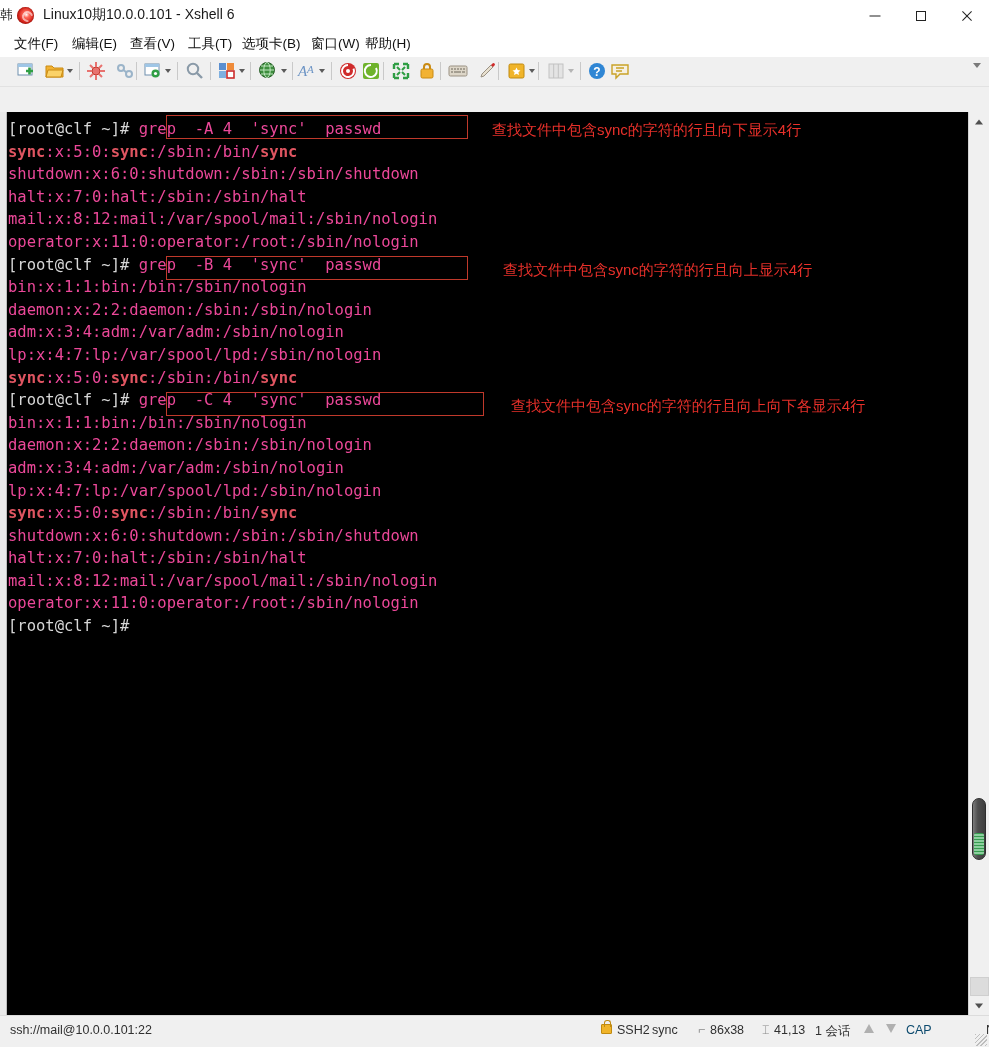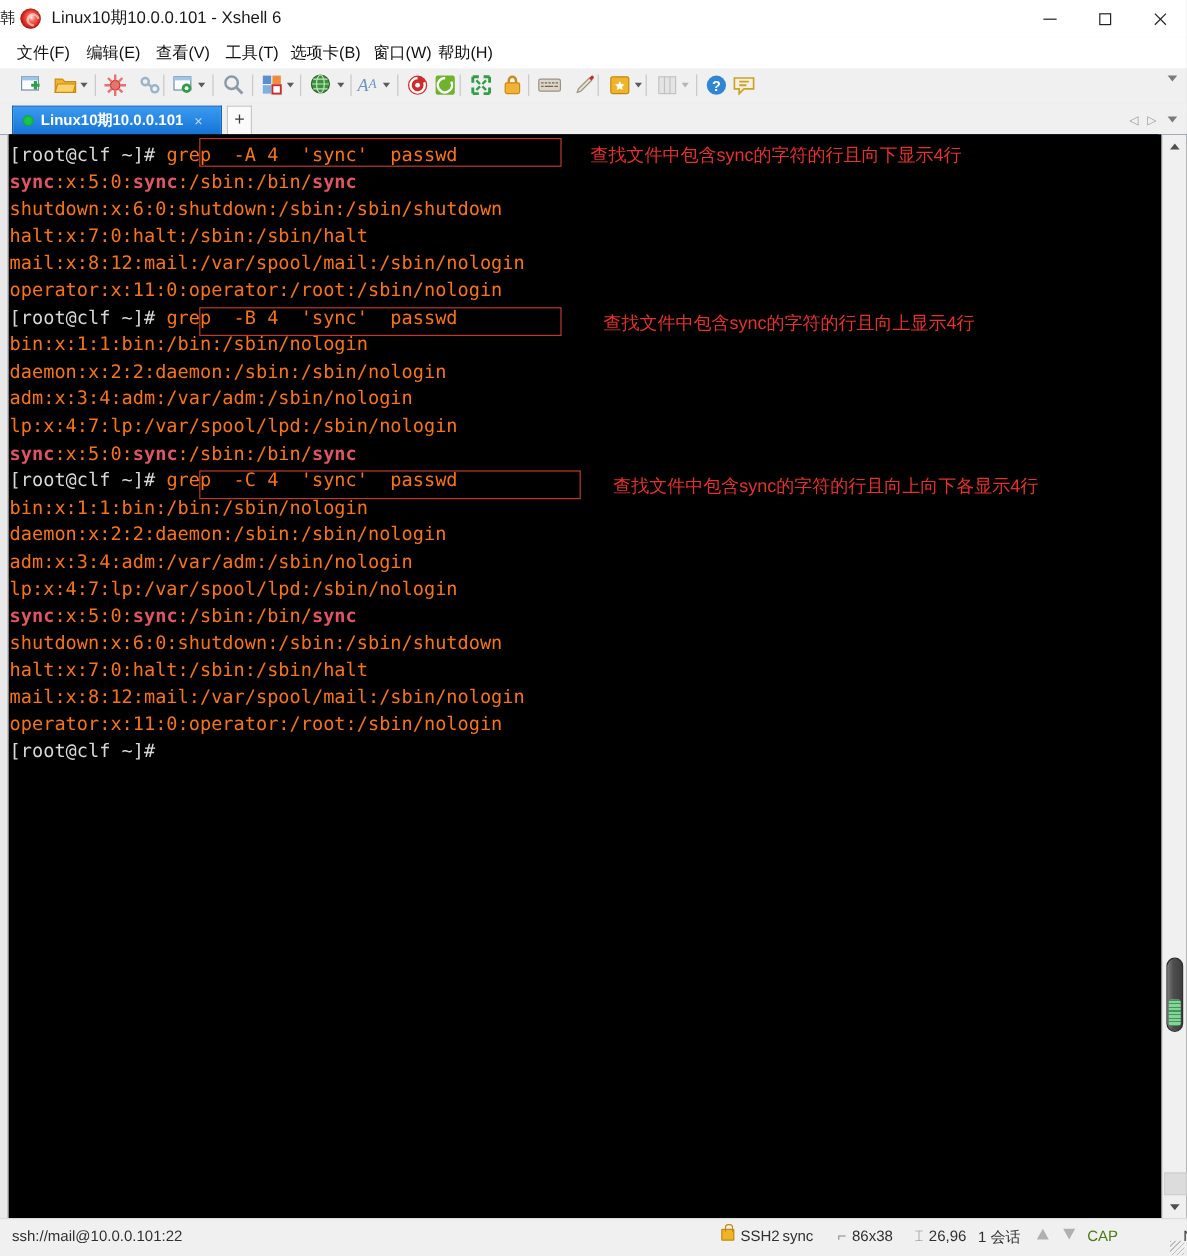--- a/index.html
+++ b/index.html
@@ -57,21 +57,21 @@
   .tabcaret{position:absolute;right:8px;top:11px;width:0;height:0;border-left:4px solid transparent;border-right:4px solid transparent;border-top:5px solid #7a7a7a;}
 
   
   .termwrap{position:absolute;left:0;top:112px;width:989px;height:903px;background:#000;}
   .leftrail{position:absolute;left:0;top:0;width:7px;height:903px;background:#e9e9e9;border-right:1px solid #bdbdbd;box-sizing:border-box;}
   .term{position:absolute;left:8px;top:0;width:957px;height:903px;background:#000000;
     font-family:"DejaVu Sans Mono","Liberation Mono",monospace;font-size:15.5px;line-height:22.6px;
     color:#cfcfcf;padding-top:6px;box-sizing:border-box;white-space:pre;overflow:hidden;}
   .term .row{position:relative;height:22.6px;white-space:pre;}
   .c-prompt{color:#d7d7d7;}
-  .c-white{color:#f97316;}
+  .c-white{color:#ec4899;}
   .c-bred{color:#e05561;font-weight:bold;}
   .hl-box{position:absolute;border:1px solid #c0392b;box-sizing:border-box;pointer-events:none;}
   .note{position:absolute;color:#e8302a;font-size:15px;font-family:"Liberation Sans",sans-serif;white-space:nowrap;}
 
   
   .vsb{position:absolute;left:968px;top:112px;width:21px;height:903px;background:#f0f0f0;border-left:1px solid #d3d3d3;box-sizing:border-box;}
   .vsb .arrow{position:absolute;left:0;width:20px;height:19px;}
   .vsb .arrow.up{top:0;}
   .vsb .arrow.dn{bottom:0;}
   .vsb .arrow .tri{position:absolute;left:50%;top:50%;transform:translate(-50%,-50%);width:0;height:0;
@@ -81,21 +81,21 @@
   .vsb .thumb{position:absolute;left:3px;top:686px;width:14px;height:62px;border-radius:7px;
      background:linear-gradient(90deg,#7b7b7b,#4e4e4e 40%,#3e3e3e);border:1px solid #2e2e2e;box-sizing:border-box;}
   .vsb .thumb .grip{position:absolute;left:1px;bottom:4px;width:10px;height:22px;
      background:repeating-linear-gradient(#35a04f 0 1px,#8fd6a2 1px 3px);opacity:.95;border-radius:2px;}
   .vsb .btm{position:absolute;left:1px;bottom:19px;width:19px;height:19px;background:#dcdcdc;border:1px solid #cfcfcf;box-sizing:border-box;}
 
   
   .statusbar{position:absolute;left:0;top:1015px;width:989px;height:32px;background:#f0f0f0;border-top:1px solid #dcdcdc;}
   .sb-url{position:absolute;left:10px;top:7px;font-size:12.5px;color:#303030;white-space:nowrap;}
   .sb-item{position:absolute;top:7px;font-size:12.5px;color:#303030;white-space:nowrap;}
-  .sb-dim{color:#4d7c0f;}
+  .sb-dim{color:#0c4a6e;}
   .lock{position:absolute;left:601px;top:8px;width:11px;height:10px;background:#f0b429;border:1px solid #c08a10;border-radius:1px;box-sizing:border-box;}
   .lock::before{content:"";position:absolute;left:2px;top:-5px;width:5px;height:6px;border:1.5px solid #c08a10;border-bottom:none;border-radius:3px 3px 0 0;}
   .ar{position:absolute;top:8px;width:0;height:0;border-left:5px solid transparent;border-right:5px solid transparent;}
   .ar.up{border-bottom:9px solid #b0b0b0;}
   .ar.dn{border-top:9px solid #b0b0b0;}
   .grip-res{position:absolute;right:2px;bottom:2px;width:12px;height:12px;
      background:repeating-linear-gradient(135deg,#bdbdbd 0 1px,transparent 1px 3px);}
 </style>
 </head>
 <body>
@@ -266,31 +266,20 @@
         </svg>
       </div>
       <div class="tb" style="left: 609px;">
         <svg width="22" height="22" viewBox="0 0 22 22">
           <path d="M3 5h16v9H11l-4 4v-4H3z" fill="#f6f0e2" stroke="#c9a227" stroke-width="1.4"></path>
           <path d="M7 8h8M7 11h6" stroke="#c9a227" stroke-width="1.6"></path>
         </svg>
       </div>
     </div>
 
-  <div class="tabstrip">
-    <div class="tab" style="width: 175px;">
-      <span class="dot"></span>
-      <span class="tlabel">Linux10期10.0.0.101</span>
-      <span class="tclose">×</span>
-    </div>
-    <div class="newtab">+</div>
-    <span class="tabnav" style="left:941px">◁</span>
-    <span class="tabnav" style="left:956px">▷</span>
-    <div class="tabcaret"></div>
-  </div>
 
   <div class="termwrap">
     <div class="leftrail"></div>
     <div class="term" id="term"><div class="row"><span class="c-prompt">[root@clf ~]# </span><span class="c-white">grep  -A 4  'sync'  passwd</span></div><div class="row"><span class="c-bred">sync</span><span class="c-white">:x:5:0:</span><span class="c-bred">sync</span><span class="c-white">:/sbin:/bin/</span><span class="c-bred">sync</span></div><div class="row"><span class="c-white">shutdown:x:6:0:shutdown:/sbin:/sbin/shutdown</span></div><div class="row"><span class="c-white">halt:x:7:0:halt:/sbin:/sbin/halt</span></div><div class="row"><span class="c-white">mail:x:8:12:mail:/var/spool/mail:/sbin/nologin</span></div><div class="row"><span class="c-white">operator:x:11:0:operator:/root:/sbin/nologin</span></div><div class="row"><span class="c-prompt">[root@clf ~]# </span><span class="c-white">grep  -B 4  'sync'  passwd</span></div><div class="row"><span class="c-white">bin:x:1:1:bin:/bin:/sbin/nologin</span></div><div class="row"><span class="c-white">daemon:x:2:2:daemon:/sbin:/sbin/nologin</span></div><div class="row"><span class="c-white">adm:x:3:4:adm:/var/adm:/sbin/nologin</span></div><div class="row"><span class="c-white">lp:x:4:7:lp:/var/spool/lpd:/sbin/nologin</span></div><div class="row"><span class="c-bred">sync</span><span class="c-white">:x:5:0:</span><span class="c-bred">sync</span><span class="c-white">:/sbin:/bin/</span><span class="c-bred">sync</span></div><div class="row"><span class="c-prompt">[root@clf ~]# </span><span class="c-white">grep  -C 4  'sync'  passwd</span></div><div class="row"><span class="c-white">bin:x:1:1:bin:/bin:/sbin/nologin</span></div><div class="row"><span class="c-white">daemon:x:2:2:daemon:/sbin:/sbin/nologin</span></div><div class="row"><span class="c-white">adm:x:3:4:adm:/var/adm:/sbin/nologin</span></div><div class="row"><span class="c-white">lp:x:4:7:lp:/var/spool/lpd:/sbin/nologin</span></div><div class="row"><span class="c-bred">sync</span><span class="c-white">:x:5:0:</span><span class="c-bred">sync</span><span class="c-white">:/sbin:/bin/</span><span class="c-bred">sync</span></div><div class="row"><span class="c-white">shutdown:x:6:0:shutdown:/sbin:/sbin/shutdown</span></div><div class="row"><span class="c-white">halt:x:7:0:halt:/sbin:/sbin/halt</span></div><div class="row"><span class="c-white">mail:x:8:12:mail:/var/spool/mail:/sbin/nologin</span></div><div class="row"><span class="c-white">operator:x:11:0:operator:/root:/sbin/nologin</span></div><div class="row"><span class="c-prompt">[root@clf ~]#</span></div><div class="hl-box" style="left: 158px; top: 3px; width: 302px; height: 24px;"></div><div class="hl-box" style="left: 158px; top: 144px; width: 302px; height: 24px;"></div><div class="hl-box" style="left: 158px; top: 280px; width: 318px; height: 24px;"></div><div class="note" style="left: 484px; top: 7px;">查找文件中包含sync的字符的行且向下显示4行</div><div class="note" style="left: 495px; top: 147px;">查找文件中包含sync的字符的行且向上显示4行</div><div class="note" style="left: 503px; top: 283px;">查找文件中包含sync的字符的行且向上向下各显示4行</div></div>
   </div>
 
   <div class="vsb">
     <div class="arrow up">
         <span class="tri"></span>
       </div>
@@ -304,21 +293,21 @@
   </div>
 
   <div class="statusbar">
     <div class="sb-url">ssh://mail@10.0.0.101:22</div>
     <span class="lock"></span>
     <span class="sb-item" style="left:617px">SSH2</span>
     <span class="sb-item" style="left:652px">sync</span>
     <span class="sb-item" style="left:698px;color:#8a8a8a">⌐</span>
     <span class="sb-item" style="left:710px">86x38</span>
     <span class="sb-item" style="left:762px;color:#8a8a8a">⌶</span>
-    <span class="sb-item" style="left:774px">26,96</span>
+    <span class="sb-item" style="left:774px">41,13</span>
     <span class="sb-item" style="left:815px">1 会话</span>
     <span class="ar up" style="left:864px"></span>
     <span class="ar dn" style="left:886px"></span>
     <span class="sb-item sb-dim" style="left:906px">CAP</span>
     <span class="sb-item" style="left:986px">NUM</span>
     <span class="grip-res"></span>
   </div>
 
 </div>
 

